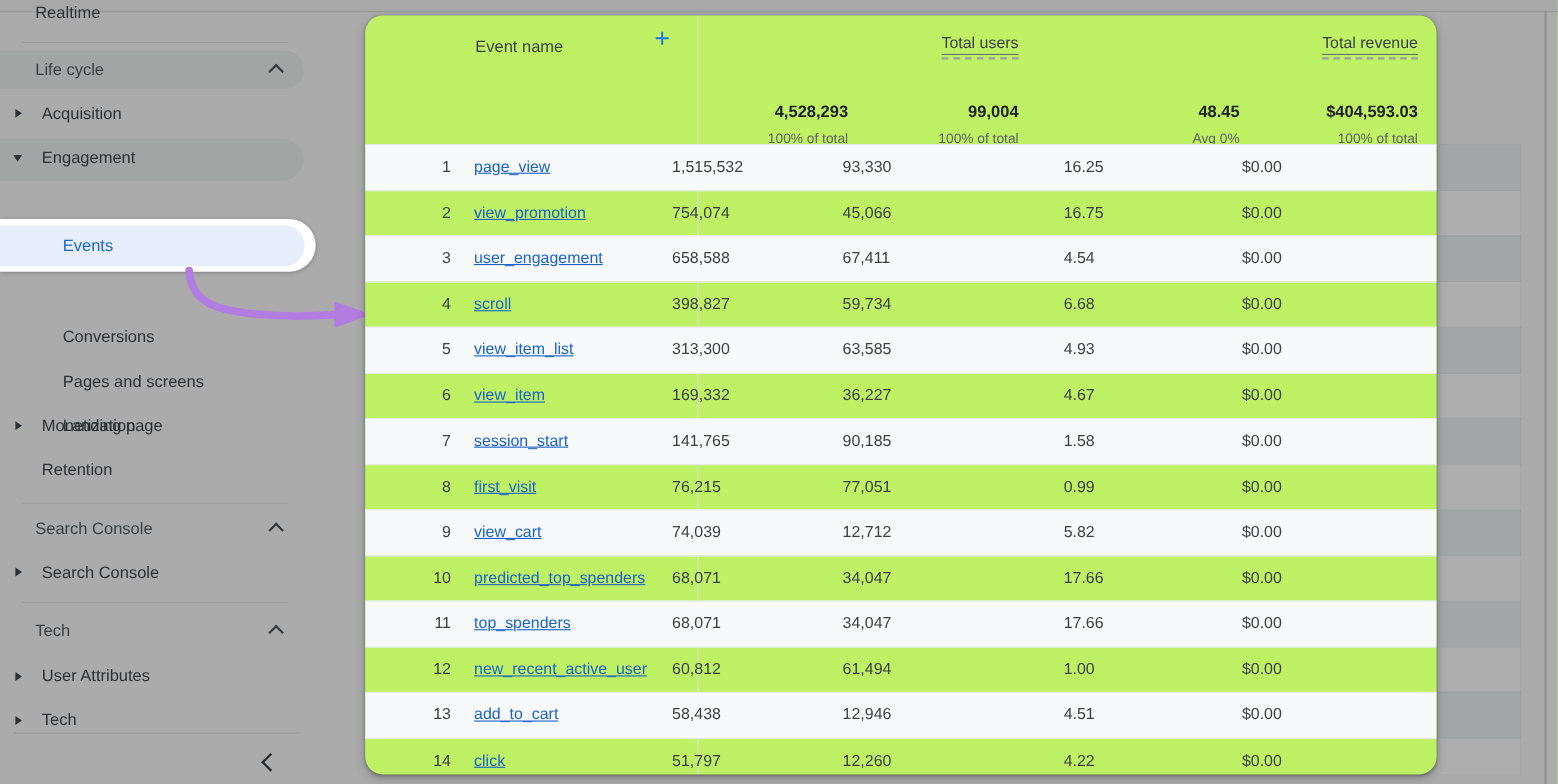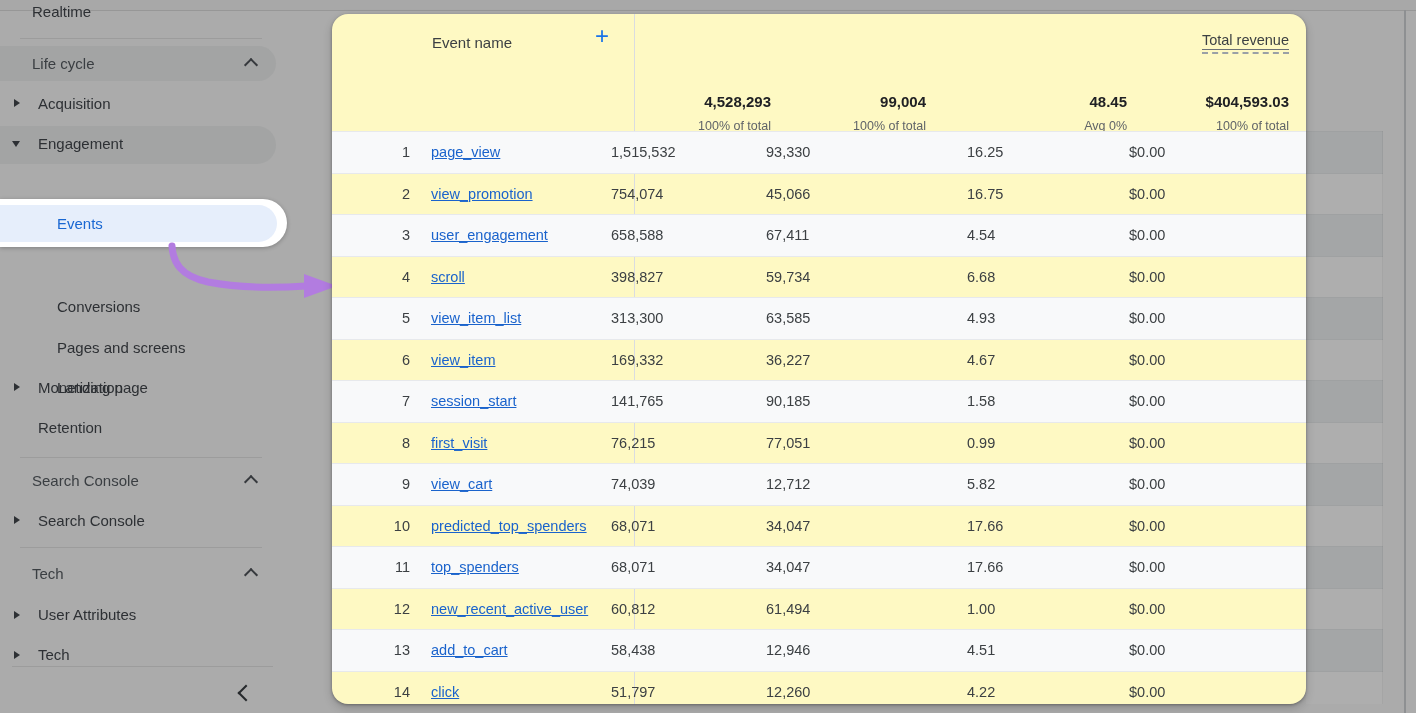--- a/index.html
+++ b/index.html
@@ -34,21 +34,21 @@
   .events-spot { position:absolute; left:0; top:199px; width:287px; height:48px; background:#ffffff;
                  border-radius:0 24px 24px 0; box-shadow:0 1px 4px rgba(0,0,0,0.25); }
   .events-pill { position:absolute; left:0; top:205px; width:277px; height:37px; background:#e6eefb;
                  border-radius:0 18.5px 18.5px 0; cursor:pointer; }
   .events-label { position:absolute; left:57px; top:215px; font-size:15px; color:#1967d2; }
 
   
   .anno-arrow { position:absolute; left:160px; top:240px; width:180px; height:62px; pointer-events:none; }
 
   
-  .card { position:absolute; left:332px; top:14px; width:974px; height:690px; background:#fef9c3;
+  .card { position:absolute; left:332px; top:14px; width:974px; height:690px; background:#bef264;
           border-radius:16px; overflow:hidden;
           box-shadow:0 1px 3px rgba(0,0,0,0.3), 0 4px 10px rgba(0,0,0,0.18);padding-left:48px; }
   .v-div { position:absolute; left:302px; top:0; width:1px; height:690px; background:#dadce0; }
 
   .dim-head { position:absolute; left:100px; top:20px; font-size:15px; color:#3c4043; }
   .add-btn { position:absolute; left:255px; top:8px; width:30px; text-align:center; font-size:24px;
              color:#1a73e8; cursor:pointer; }
 
   .m-head { position:absolute; top:18px; text-align:right; font-size:14.5px; color:#3c4043; cursor:pointer; }
   .m-label { display:inline-block; border-bottom:2px dashed #9aa0a6; padding-bottom:4px; }
@@ -132,20 +132,23 @@
   <path d="M 12 6 C 13 22, 20 36, 48 42 C 85 49, 118 48, 146 46" fill="none" stroke="#b27ce0" stroke-width="7" stroke-linecap="round"></path>
   <polygon points="144,34 177,46 144,58" fill="#b27ce0"></polygon>
 </svg>
 
 <section class="card">
   <div class="v-div"></div>
 
   <div class="dim-head">Event name</div>
   <div class="add-btn">+</div>
 
+  <div class="m-head h3">
+    <span class="m-label"><span class="m-text">Total users</span></span>
+  </div>
   <div class="m-head h5">
     <span class="m-label"><span class="m-text">Total revenue</span></span>
   </div>
 
   <div class="tot p2">4,528,293</div>
   <div class="sub p2">100% of total</div>
   <div class="tot p3">99,004</div>
   <div class="sub p3">100% of total</div>
   <div class="tot p4">48.45</div>
   <div class="sub p4">Avg 0%</div>

